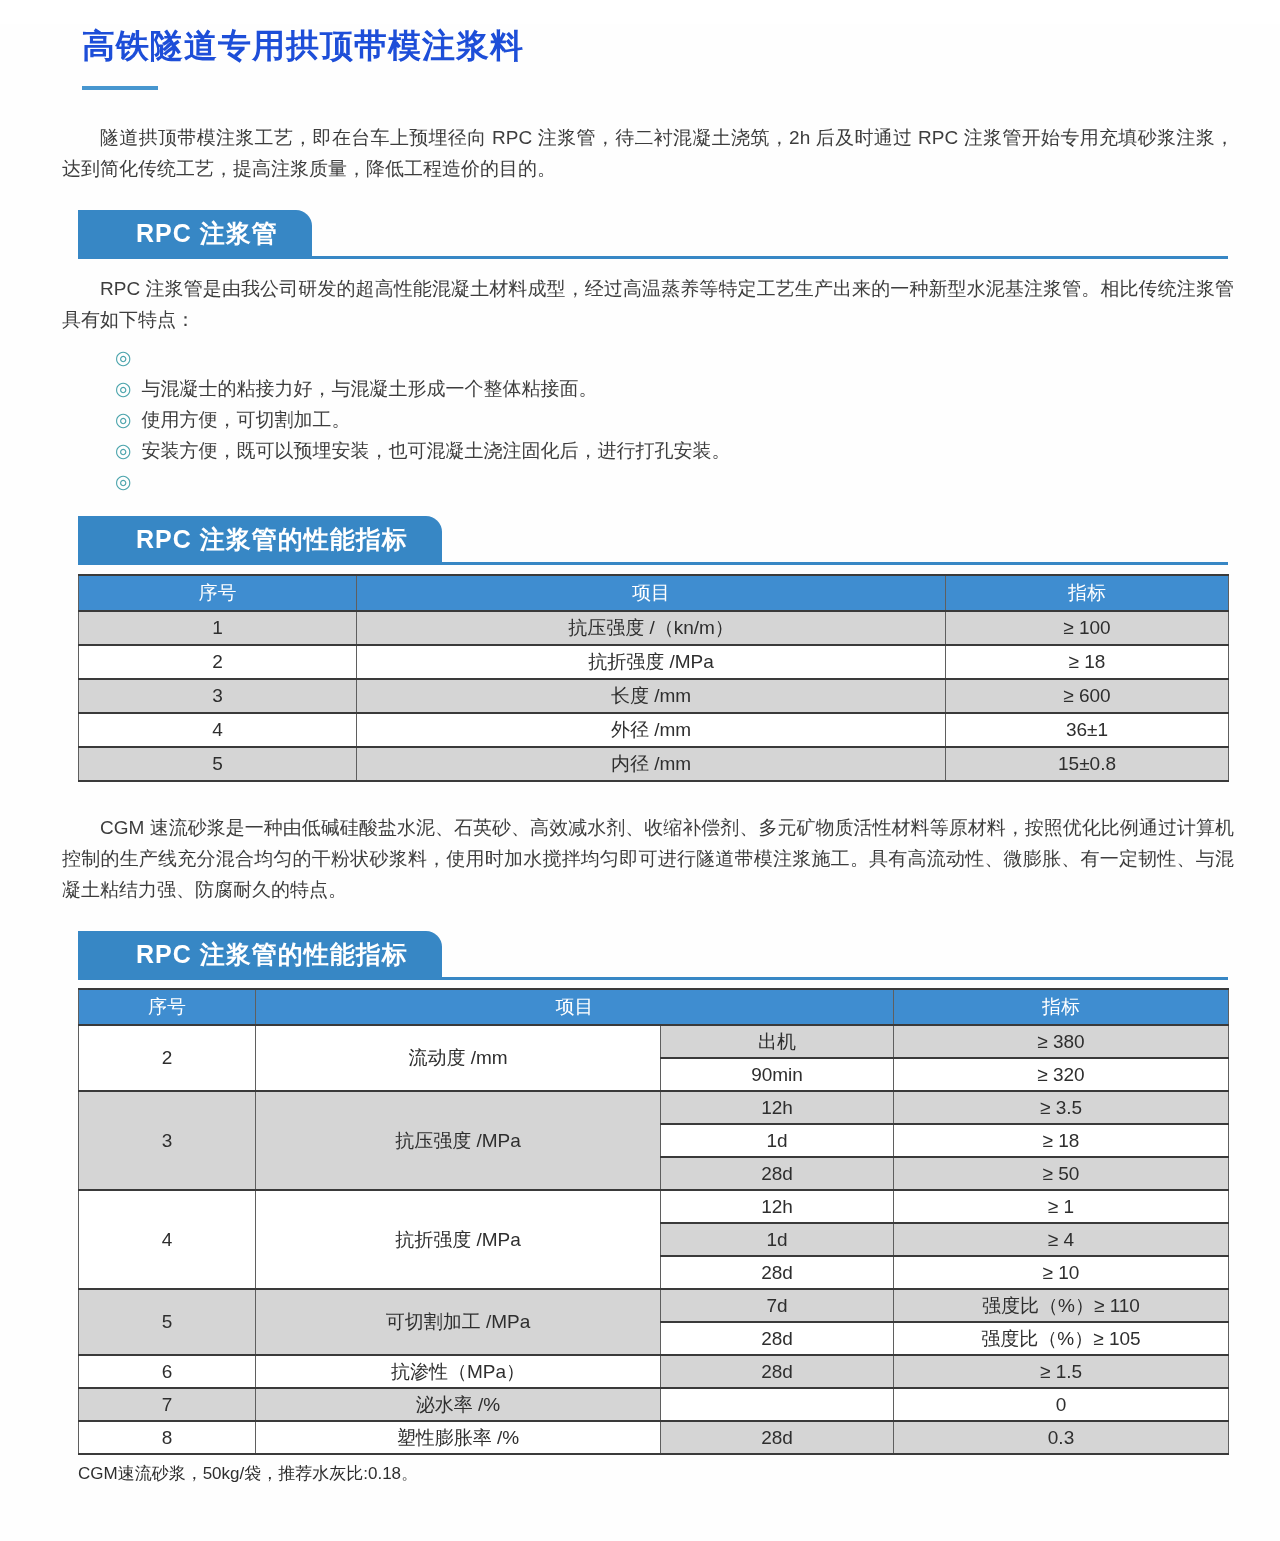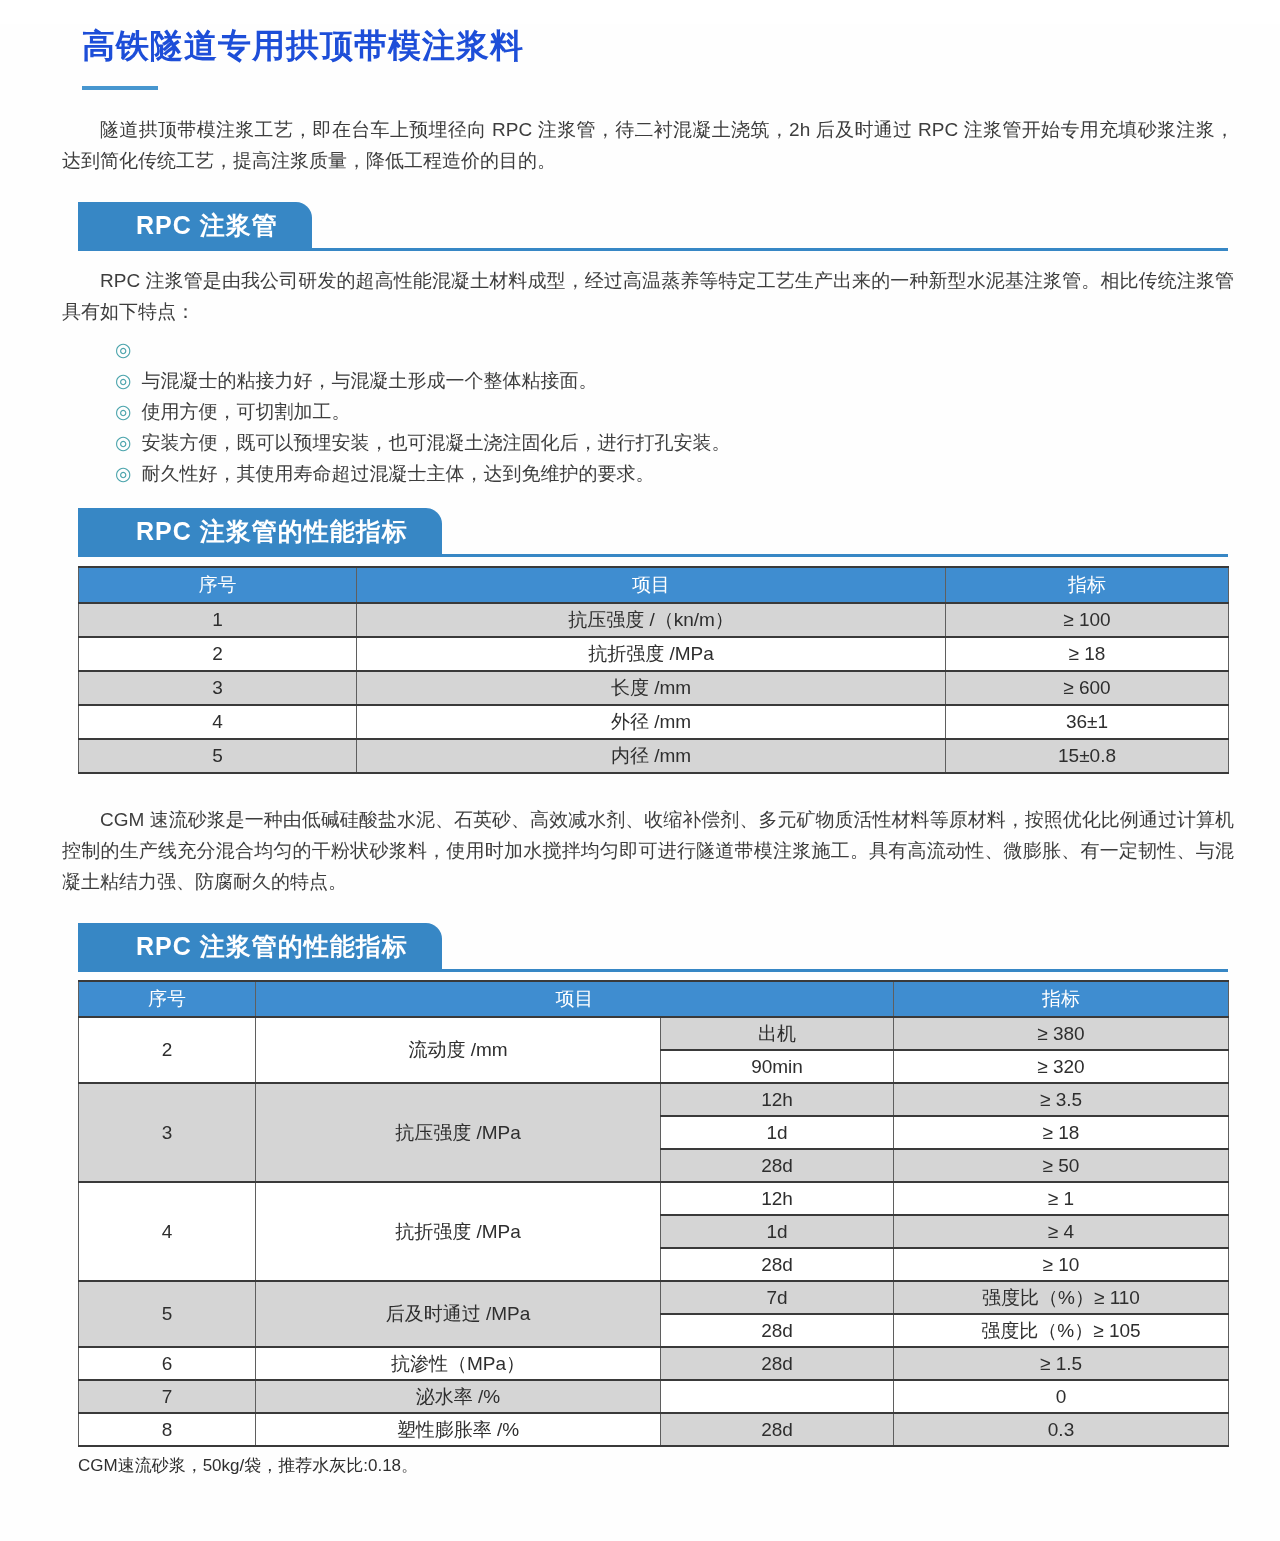--- a/index.html
+++ b/index.html
@@ -8,21 +8,21 @@
 
   .page { position:relative; width:1280px; height:1541px; background:#fefefe; }
 
   
   .doc-title { margin:24px 48px 0 82px; font-size:33px; font-weight:700; color:#1d4ed8; letter-spacing:1px; }
   .title-rule { width:76px; height:4px; background:#4796cf; margin:17px 0 0 82px; }
 
   
   .para { margin:0 46px 0 62px; font-size:19px; line-height:31px; color:#3d3d3d;
           text-indent:2em; text-align:justify; }
-  .para.intro { margin-top:24px; }
+  .para.intro { margin-top:32px; }
 
   
   .banner-wrap { width:1150px; margin-left:78px; border-bottom:3px solid #3787c5; line-height:0; }
   .banner { display:inline-block; background:#3787c5; color:#ffffff; font-size:25px; font-weight:700;
             line-height:46px; padding:0 34px 0 58px; border-radius:0 16px 0 0; letter-spacing:1px; }
 
   
   .bullets { margin:8px 48px 0 115px; list-style:none; }
   .bullets li { display:flex; align-items:flex-start; font-size:19px; line-height:30px; margin-bottom:1px; color:#3d3d3d; }
   .bullet-marker { color:#4ba4ac; margin-right:10px; font-size:19px; }
@@ -75,21 +75,20 @@
     <li>
       <span class="bullet-marker">◎</span>
       <span>使用方便，可切割加工。</span>
     </li>
     <li>
       <span class="bullet-marker">◎</span>
       <span>安装方便，既可以预埋安装，也可混凝土浇注固化后，进行打孔安装。</span>
     </li>
     <li>
       <span class="bullet-marker">◎</span>
-      <span>耐久性好，其使用寿命超过混凝士主体，达到免维护的要求。</span>
     </li>
   </ul>
 
   <div class="spacer-sm"></div>
 
   <div class="banner-wrap">
     <span class="banner">RPC 注浆管的性能指标</span>
   </div>
 
   <table class="tbl t1">
@@ -197,21 +196,21 @@
         <td class="g">1d</td>
         <td class="g">≥ 4</td>
       </tr>
       <tr>
         <td class="w">28d</td>
         <td class="w">≥ 10</td>
       </tr>
 
       <tr>
         <td rowspan="2" class="g">5</td>
-        <td rowspan="2" class="g">后及时通过 /MPa</td>
+        <td rowspan="2" class="g">可切割加工 /MPa</td>
         <td class="g">7d</td>
         <td class="g">强度比（%）≥ 110</td>
       </tr>
       <tr>
         <td class="w">28d</td>
         <td class="w">强度比（%）≥ 105</td>
       </tr>
 
       <tr>
         <td class="w">6</td>

